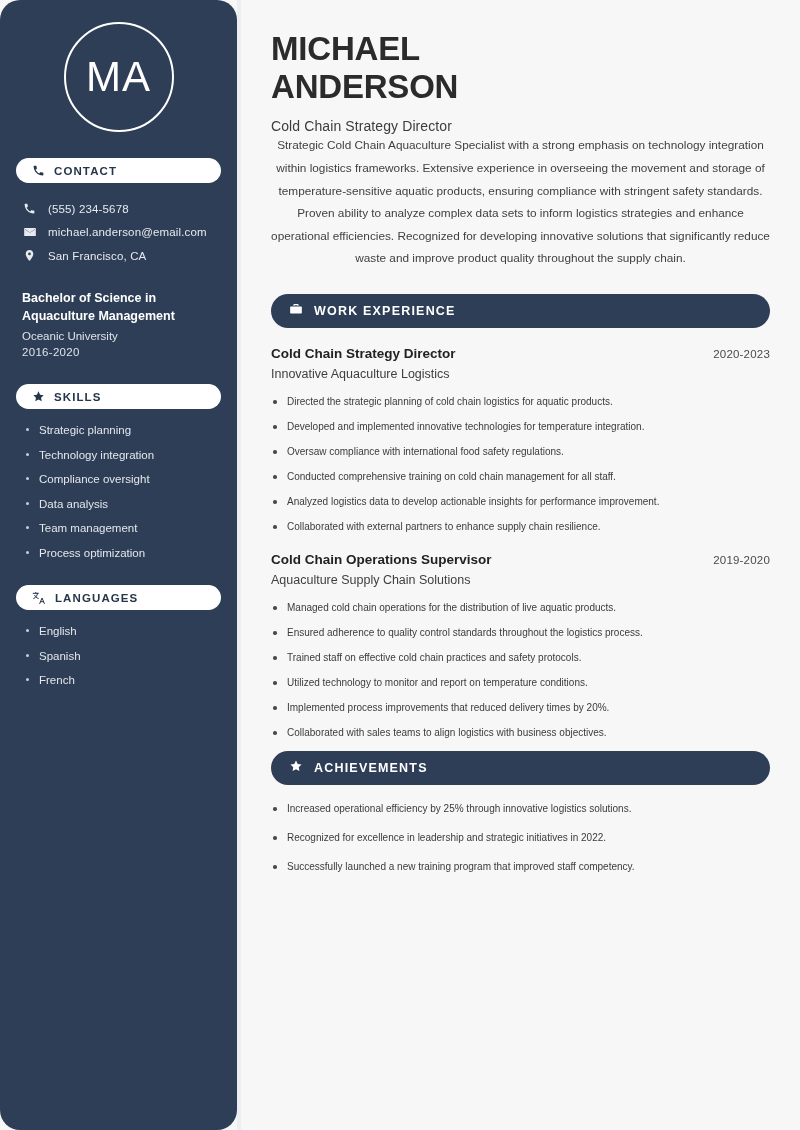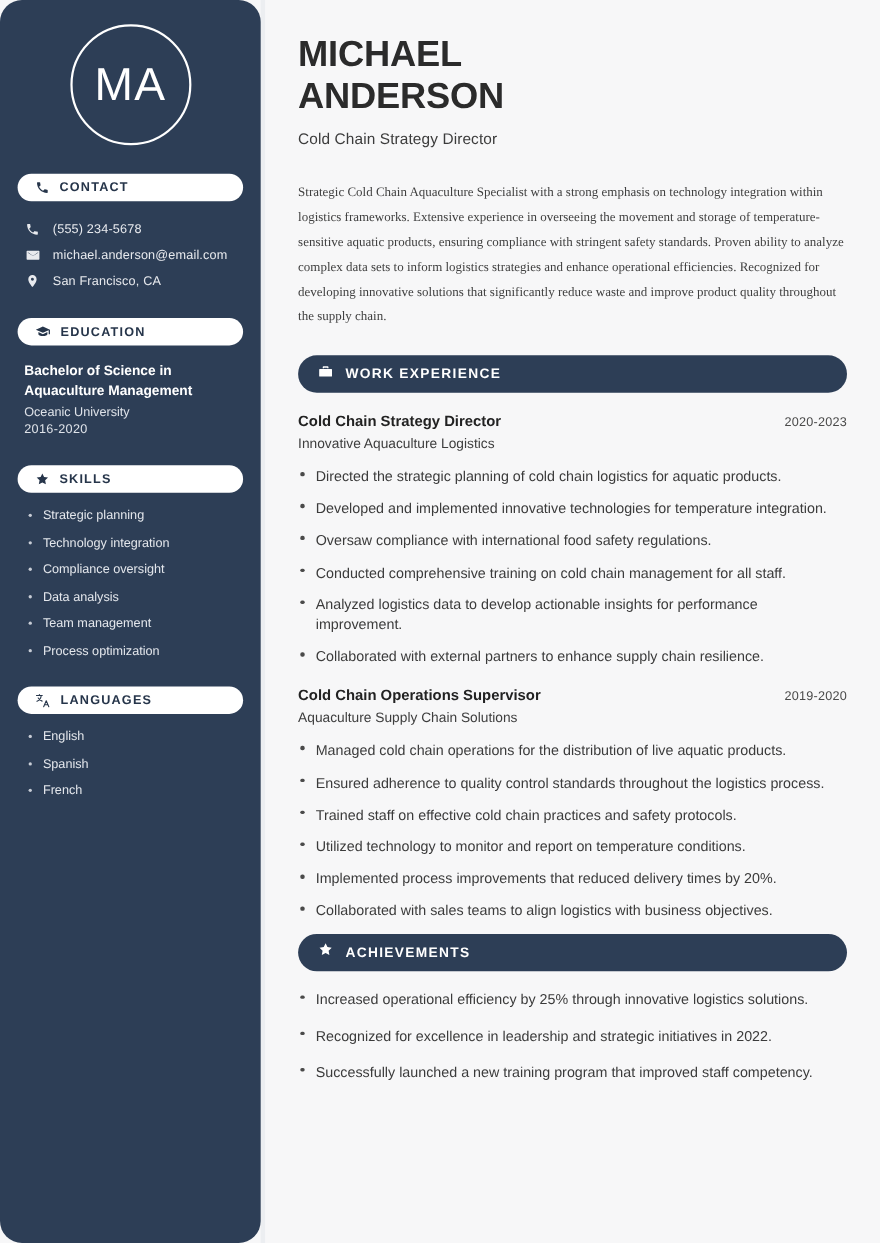--- a/index.html
+++ b/index.html
@@ -74,43 +74,42 @@
   
   .main { flex:1; padding:30px 30px 0 30px; background:#f7f7f8; }
 
   .name {
     font-size:33px; font-weight:700; line-height:1.14;
     color:#2b2b2b; letter-spacing:-0.2px; text-transform:uppercase;
   }
   .title-sub { font-size:14px; color:#3c3c3c; margin-top:13px; letter-spacing:0.1px; }
 
   .summary {
-    margin-top:29px;
-    font-size:11.8px; line-height:1.92; color:#3f3f3f; text-align:left;font-family:Liberation Serif, serif;
+    font-size:11.8px; line-height:1.92; color:#3f3f3f; text-align:center;
   }
 
   .bar {
     margin-top:24px;
     background:#2d3e56; color:#ffffff;
     border-radius:18px; height:34px;
     display:flex; align-items:center; gap:11px;
     padding:0 18px;
   }
   .bar .bar-label { font-size:12.5px; font-weight:700; letter-spacing:1.2px; text-transform:uppercase; }
 
   .job { margin-top:18px; }
   .job-head { display:flex; align-items:baseline; justify-content:space-between; }
   .job-title { font-size:13.5px; font-weight:700; color:#222222; }
   .job-dates { font-size:11.5px; color:#4a4a4a; letter-spacing:0.2px; }
   .job-company { font-size:12.5px; color:#3e3e3e; margin-top:6px; }
 
   .bullets { list-style:none; margin-top:14px; }
   .bullets li {
     position:relative; padding-left:16px;
-    font-size:13px; color:#3b3b3b; line-height:1.4;
+    font-size:10px; color:#3b3b3b; line-height:1.4;
     margin-bottom:11px;
   }
   .bullets li:before {
     content:""; position:absolute; left:2px; top:5px;
     width:3.5px; height:3.5px; border-radius:50%; background:#4a4a4a;
   }
   .ach-list { margin-top:17px; }
   .ach-list li { margin-bottom:15px; }
 </style>
 </head>
@@ -156,29 +155,20 @@
       <div class="contact-row">
         <span class="ico">
           <svg width="13" height="13" viewBox="0 0 24 24" fill="#e8eaee">
             <path d="M12 2C8.1 2 5 5.1 5 9c0 5.2 6.2 12.3 6.5 12.6.3.3.8.3 1 0C12.8 21.3 19 14.2 19 9c0-3.9-3.1-7-7-7zm0 9.5A2.5 2.5 0 1 1 12 6.5a2.5 2.5 0 0 1 0 5z"></path>
           </svg>
         </span>
         <span class="txt">San Francisco, CA</span>
       </div>
     </div>
 
-    <div class="pill">
-      <span>
-        <svg width="14" height="14" viewBox="0 0 24 24" fill="#26354a">
-          <path d="M12 3 1 8l11 5 9-4.1V15h2V8L12 3z"></path>
-          <path d="M5 11.8V15c0 1.7 3.1 3 7 3s7-1.3 7-3v-3.2l-7 3.2-7-3.2z"></path>
-        </svg>
-      </span>
-      <span class="pill-label">EDUCATION</span>
-    </div>
 
     <div class="edu-block">
       <div class="edu-degree">Bachelor of Science in Aquaculture Management</div>
       <div class="edu-school">Oceanic University</div>
       <div class="edu-years">2016-2020</div>
     </div>
 
     <div class="pill">
       <span>
         <svg width="13" height="13" viewBox="0 0 24 24" fill="#26354a">

